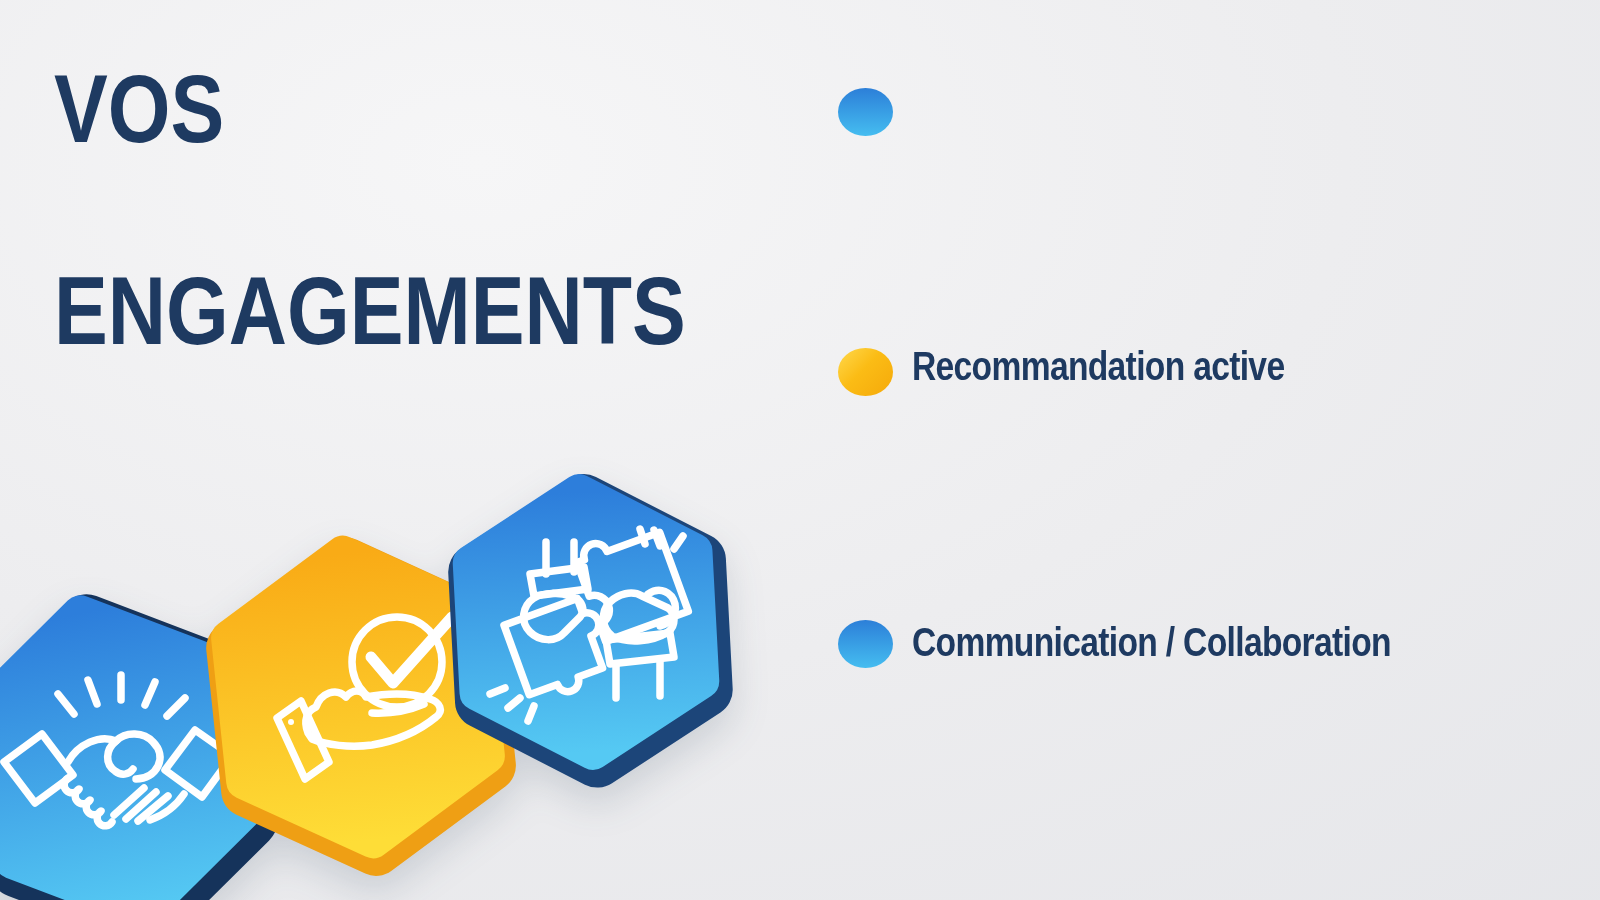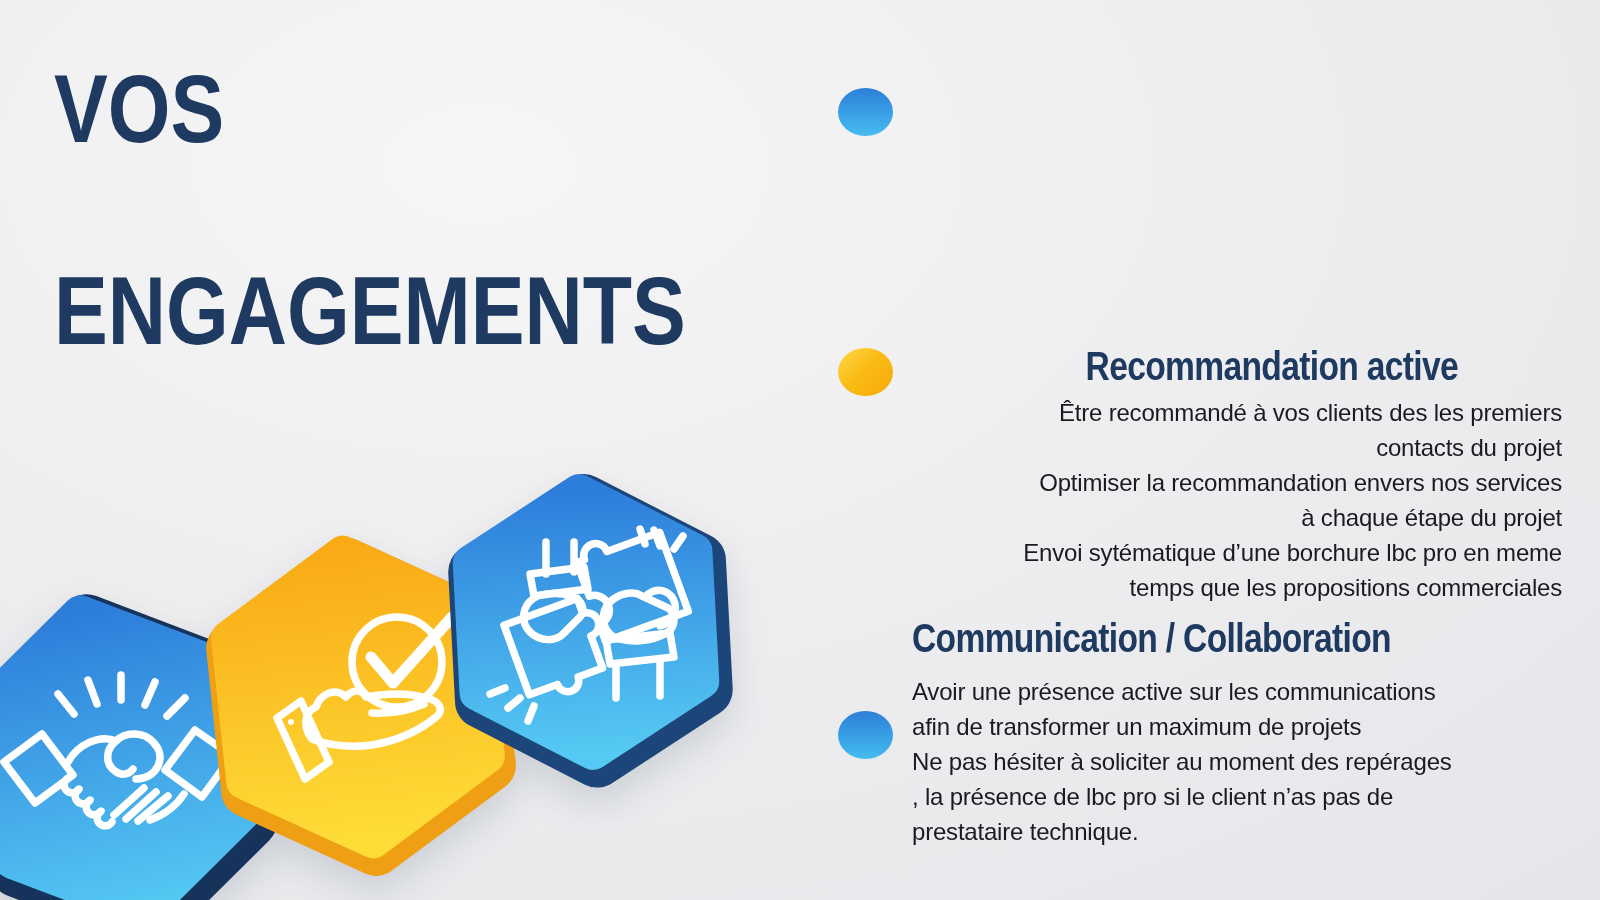--- a/index.html
+++ b/index.html
@@ -63,40 +63,29 @@
       <div class="bullet blue"></div>
     </div>
   </div>
 
   <div class="section sec-2">
     <div class="bullet-col">
       <div class="bullet yellow"></div>
     </div>
     <div>
       <div class="sec-heading">Recommandation active</div>
-      <div class="sec-body">Être recommandé à vos clients des les premiers
-contacts du projet
-Optimiser la recommandation envers nos services
-à chaque étape du projet
-Envoi sytématique d’une borchure lbc pro en meme
-temps que les propositions commerciales</div>
     </div>
   </div>
 
   <div class="section sec-3">
     <div class="bullet-col">
       <div class="bullet blue"></div>
     </div>
     <div>
       <div class="sec-heading">Communication / Collaboration</div>
-      <div class="sec-body">Avoir une présence active sur les communications
-afin de transformer un maximum de projets
-Ne pas hésiter à soliciter au moment des repérages
-, la présence de lbc pro si le client n’as pas de
-prestataire technique.</div>
     </div>
   </div>
 </div>
 
 <svg class="hex-art" width="800" height="450" viewBox="0 0 800 450">
   <defs>
     <linearGradient id="gBlue" x1="0" y1="0" x2="0" y2="1">
       <stop offset="0" style="stop-color:var(--c-hex-blue-top,#2d7edb)"></stop>
       <stop offset="1" style="stop-color:var(--c-hex-blue-bottom,#55c9f3)"></stop>
     </linearGradient>

